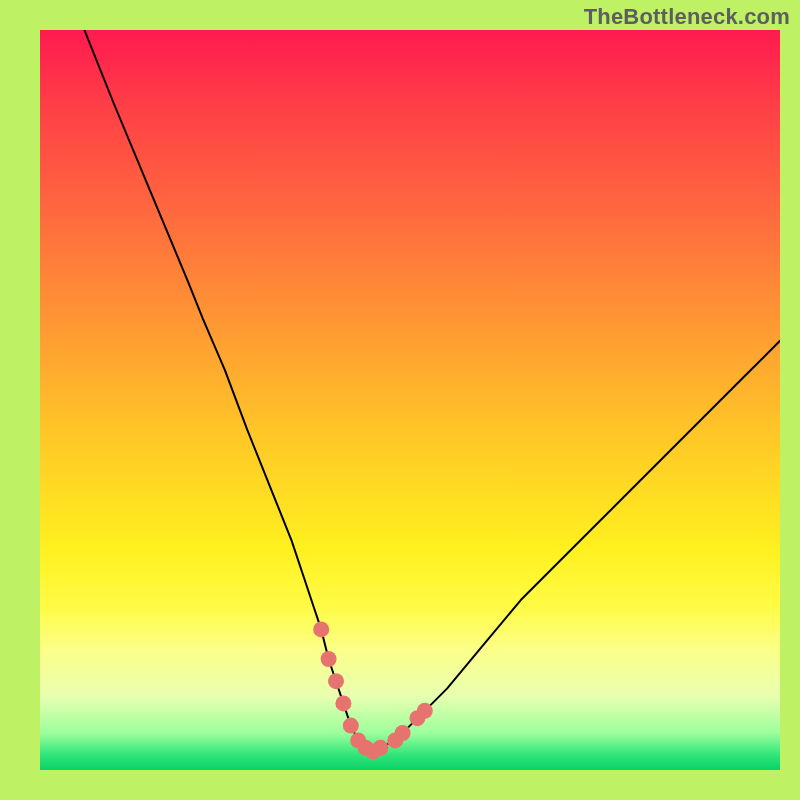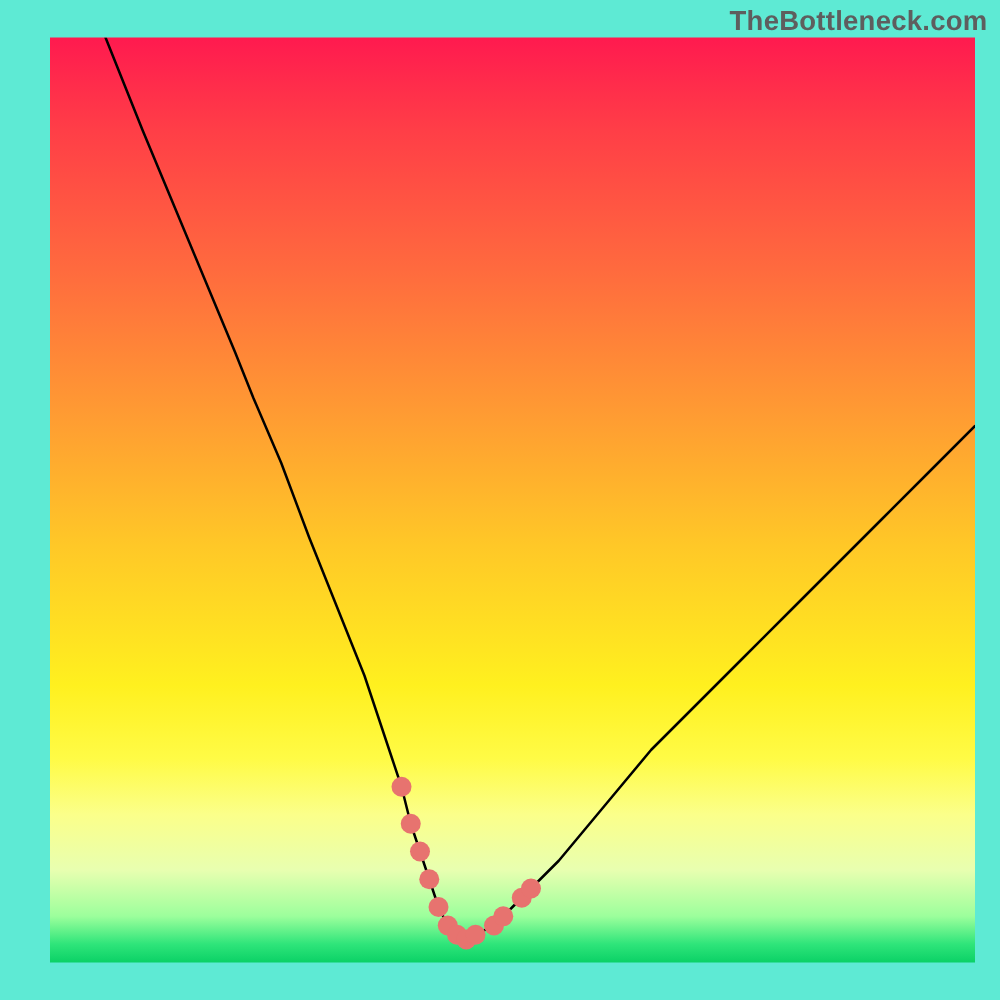--- a/index.html
+++ b/index.html
@@ -8,21 +8,21 @@
     width: 800px;
     height: 800px;
     background: #000;
     overflow: hidden;
     font-family: Arial, Helvetica, sans-serif;
   }
   .frame {
     position: relative;
     width: 800px;
     height: 800px;
-    background: #5eead4;
+    background: #bef264;
   }
   .watermark {
     position: absolute;
     top: 4px;
     right: 10px;
     color: #5e5e5e;
     font-size: 22px;
     font-weight: 600;
     letter-spacing: 0.2px;
     z-index: 10;

